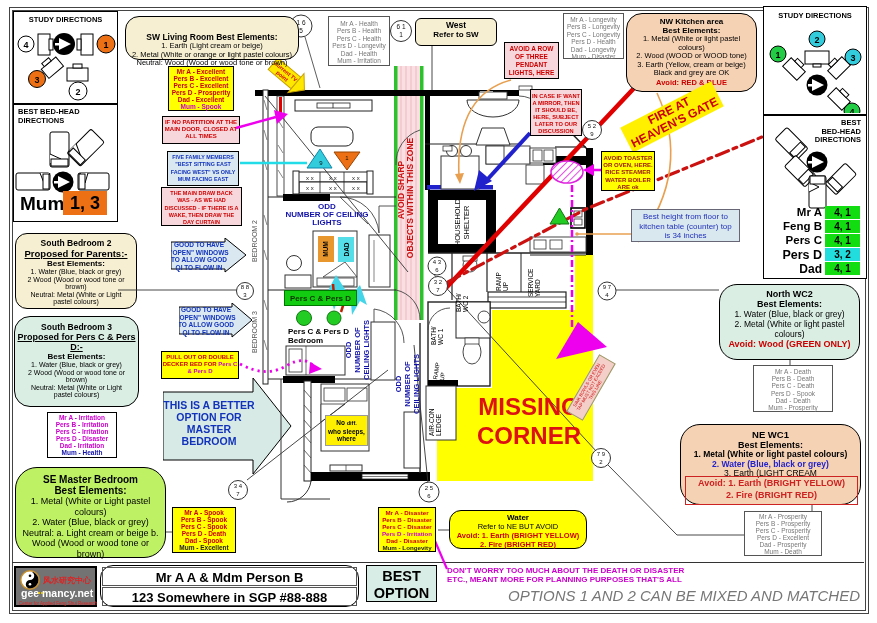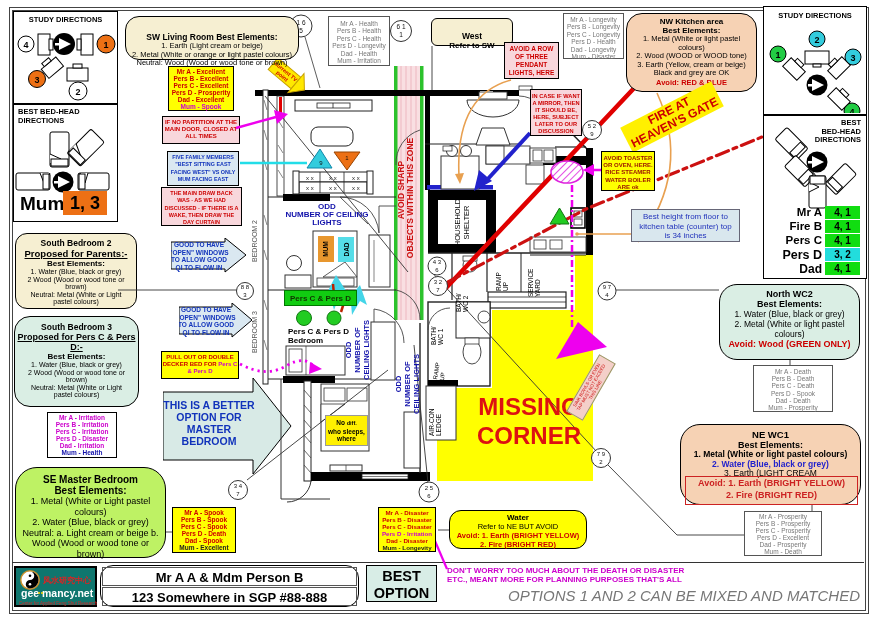--- a/index.html
+++ b/index.html
@@ -520,21 +520,21 @@
       </g>
 <text transform="rotate(-90 404 190)" x="404" y="190" font-size="8.5" font-weight="bold" fill="#CC1111" text-anchor="middle">AVOID SHARP</text>
 <text transform="rotate(-90 413 198)" x="413" y="198" font-size="8.5" font-weight="bold" fill="#CC1111" text-anchor="middle">OBJECTS WITHIN THIS ZONE</text>
 </svg>
 
 <div class="bx rnd cream ctr" style="left:125px;top:16px;width:174px;height:44px;padding-top:15px;border-radius:14px;">
 <div style="font-size:8.5px;font-weight:bold;">SW Living Room Best Elements:</div>
 <div style="font-size:7.5px;line-height:8.6px;">1. Earth (Light cream or beige)<br>2. Metal (White or orange or light pastel colours)<br>Neutral: Wood (Wood or wood tone or brown)</div>
 </div>
 
-<div class="bx rnd cream ctr" style="left:415px;top:18px;width:82px;height:28px;padding-top:12px;border-radius:6px;margin-left:16px;">
+<div class="bx rnd cream ctr" style="left:415px;top:18px;width:82px;height:28px;padding-top:1px;border-radius:6px;">
 <div style="font-size:8.5px;font-weight:bold;">West</div>
 <div style="font-size:8px;font-weight:bold;">Refer to SW</div>
 </div>
 
 <div class="bx ctr" style="left:328px;top:16px;width:62px;height:50px;background:#fff;border-color:#555;">
 <div class="t65 grey" style="margin-top:3px;">Mr A -  Health<br>Pers B -  Health<br>Pers C -  Health<br>Pers D -  Longevity<br>Dad -  Health<br>Mum -  Irritation</div>
 </div>
 
 <div class="bx ctr" style="left:563px;top:13px;width:61px;height:46px;background:#fff;border-color:#555;">
 <div class="t65 grey" style="margin-top:2px;">Mr A -  Longevity<br>Pers B -  Longevity<br>Pers C -  Longevity<br>Pers D -  Health<br>Dad -  Longevity<br>Mum -  Disaster</div>
@@ -730,40 +730,40 @@
           <polyline points="45,64 55,69 45,74" fill="#fff" stroke="#000"></polyline>
           <rect x="46" y="58" width="15" height="8" fill="#fff" stroke="#000"></rect>
         </g>
 </svg>
 <div style="position:absolute;left:0px;top:90px;width:100%;">
 <div style="position:relative;height:14px;">
           <span style="position:absolute;right:44px;font-size:11.5px;font-weight:bold;">Mr A</span>
           <span class="ctr" style="position:absolute;left:61px;width:35px;height:13px;background:#11DD11;font-size:10px;font-weight:bold;line-height:13px;">4, 1</span>
         </div>
 <div style="position:relative;height:14px;">
-          <span style="position:absolute;right:44px;font-size:11.5px;font-weight:bold;">Fire B</span>
+          <span style="position:absolute;right:44px;font-size:11.5px;font-weight:bold;">Feng B</span>
           <span class="ctr" style="position:absolute;left:61px;width:35px;height:13px;background:#11DD11;font-size:10px;font-weight:bold;line-height:13px;">4, 1</span>
         </div>
 <div style="position:relative;height:14px;">
           <span style="position:absolute;right:44px;font-size:11.5px;font-weight:bold;">Pers C</span>
           <span class="ctr" style="position:absolute;left:61px;width:35px;height:13px;background:#11DD11;font-size:10px;font-weight:bold;line-height:13px;">4, 1</span>
         </div>
 <div style="position:relative;height:14px;">
           <span style="position:absolute;right:44px;font-size:12.5px;font-weight:bold;">Pers D</span>
           <span class="ctr" style="position:absolute;left:61px;width:35px;height:13px;background:#22DDDD;font-size:10px;font-weight:bold;line-height:13px;">3, 2</span>
         </div>
 <div style="position:relative;height:14px;">
           <span style="position:absolute;right:44px;font-size:12px;font-weight:bold;">Dad</span>
           <span class="ctr" style="position:absolute;left:61px;width:35px;height:13px;background:#11DD11;font-size:10px;font-weight:bold;line-height:13px;">4, 1</span>
         </div>
 </div>
 </div>
 
 <div class="bx" style="left:14px;top:566px;width:83px;height:41px;background:#000;padding:1px;">
-<div style="position:relative;width:100%;height:100%;background:#0f766e;">
+<div style="position:relative;width:100%;height:100%;background:#737373;">
 <svg width="81" height="39" style="position:absolute;left:0;top:0;">
 <circle cx="14" cy="12" r="10" fill="#C8902C"></circle>
 <circle cx="14" cy="12" r="8.5" fill="#fff"></circle>
 <path d="M14,3.5 a8.5,8.5 0 0 1 0,17 a4.25,4.25 0 0 1 0,-8.5 a4.25,4.25 0 0 0 0,-8.5 Z" fill="#000"></path>
 <circle cx="14" cy="7.8" r="1.3" fill="#000"></circle>
           <circle cx="14" cy="16.3" r="1.3" fill="#fff"></circle>
 <text x="27" y="15" font-size="8" fill="#DD2222" font-weight="bold">风水研究中心</text>
 <text x="5" y="29" font-size="10.5" fill="#fff" font-weight="bold">gee mancy.net</text>
 <circle cx="23" cy="25" r="1" fill="#FFD700"></circle>
           <circle cx="26" cy="25" r="1" fill="#FFD700"></circle>

